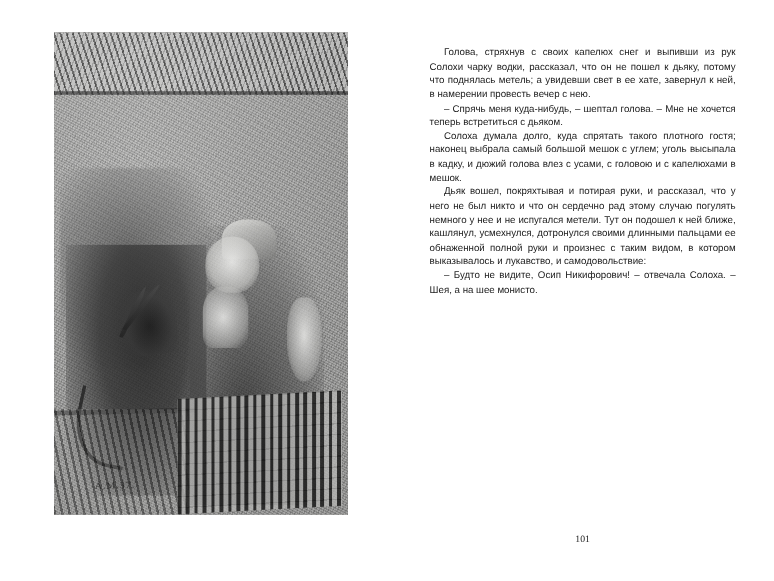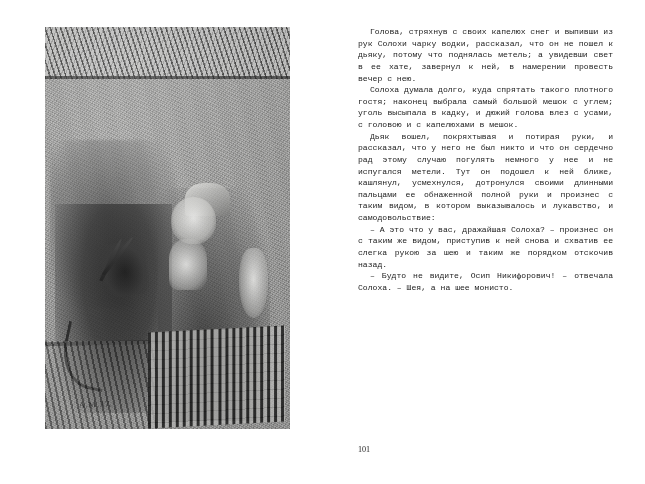--- a/index.html
+++ b/index.html
@@ -192,39 +192,40 @@
     position: absolute;
     left: 322px;
     top: 0;
     width: 323px;
     height: 484px;
     background: #ffffff;
   }
   .textblock {
     position: absolute;
     left: 36px;
-    top: 26px;
+    top: 38px;
     width: 255px;
-    font-family: Liberation Mono, monospace;
+    font-family: Liberation Sans, sans-serif;
     font-size: 8.1px;
     line-height: 11.62px;
     color: #1b1b1b;
     text-align: justify;
     text-justify: inter-word;
     hyphens: manual;
   }
   .textblock p {
     margin: 0;
     text-indent: 12px;
   }
   .folio {
     position: absolute;
     left: 36px;
     top: 445px;
     width: 255px;
+    text-align: center;
     font-family: "Liberation Serif", serif;
     font-size: 8.1px;
     color: #1b1b1b;
   }
 </style>
 </head>
 <body>
 
 <div class="spread">
 
@@ -254,21 +255,21 @@
 
       <div class="ill-signature">A.M.37.</div>
 
       <div class="ill-haze"></div>
     </div>
   </div>
 
   <div class="page-right">
     <div class="textblock">
       <p>Голова, стряхнув с своих капелюх снег и выпивши из рук Солохи чарку водки, рассказал, что он не пошел к дьяку, потому что поднялась метель; а увидевши свет в ее хате, завернул к ней, в намерении провесть вечер с нею.</p>
+      <p>– Спрячь меня куда-нибудь, – шептал голова. – Мне не хочется теперь встретиться с дьяком.</p>
       <p>Солоха думала долго, куда спрятать такого плотного гостя; наконец выбрала самый большой мешок с углем; уголь высыпала в кадку, и дюжий голова влез с усами, с головою и с капелюхами в мешок.</p>
       <p>Дьяк вошел, покряхтывая и потирая руки, и рассказал, что у него не был никто и что он сердечно рад этому случаю погулять немного у нее и не испугался метели. Тут он подошел к ней ближе, кашлянул, усмехнулся, дотронулся своими длинными пальцами ее обнаженной полной руки и произнес с таким видом, в котором выказывалось и лукавство, и самодовольствие:</p>
-      <p>– А это что у вас, дражайшая Солоха? – произнес он с таким же видом, приступив к ней снова и схватив ее слегка рукою за шею и таким же порядком отскочив назад.</p>
       <p>– Будто не видите, Осип Никифорович! – отвечала Солоха. – Шея, а на шее монисто.</p>
     </div>
     <div class="folio">101</div>
   </div>
 
 </div>
 
 </body></html>

